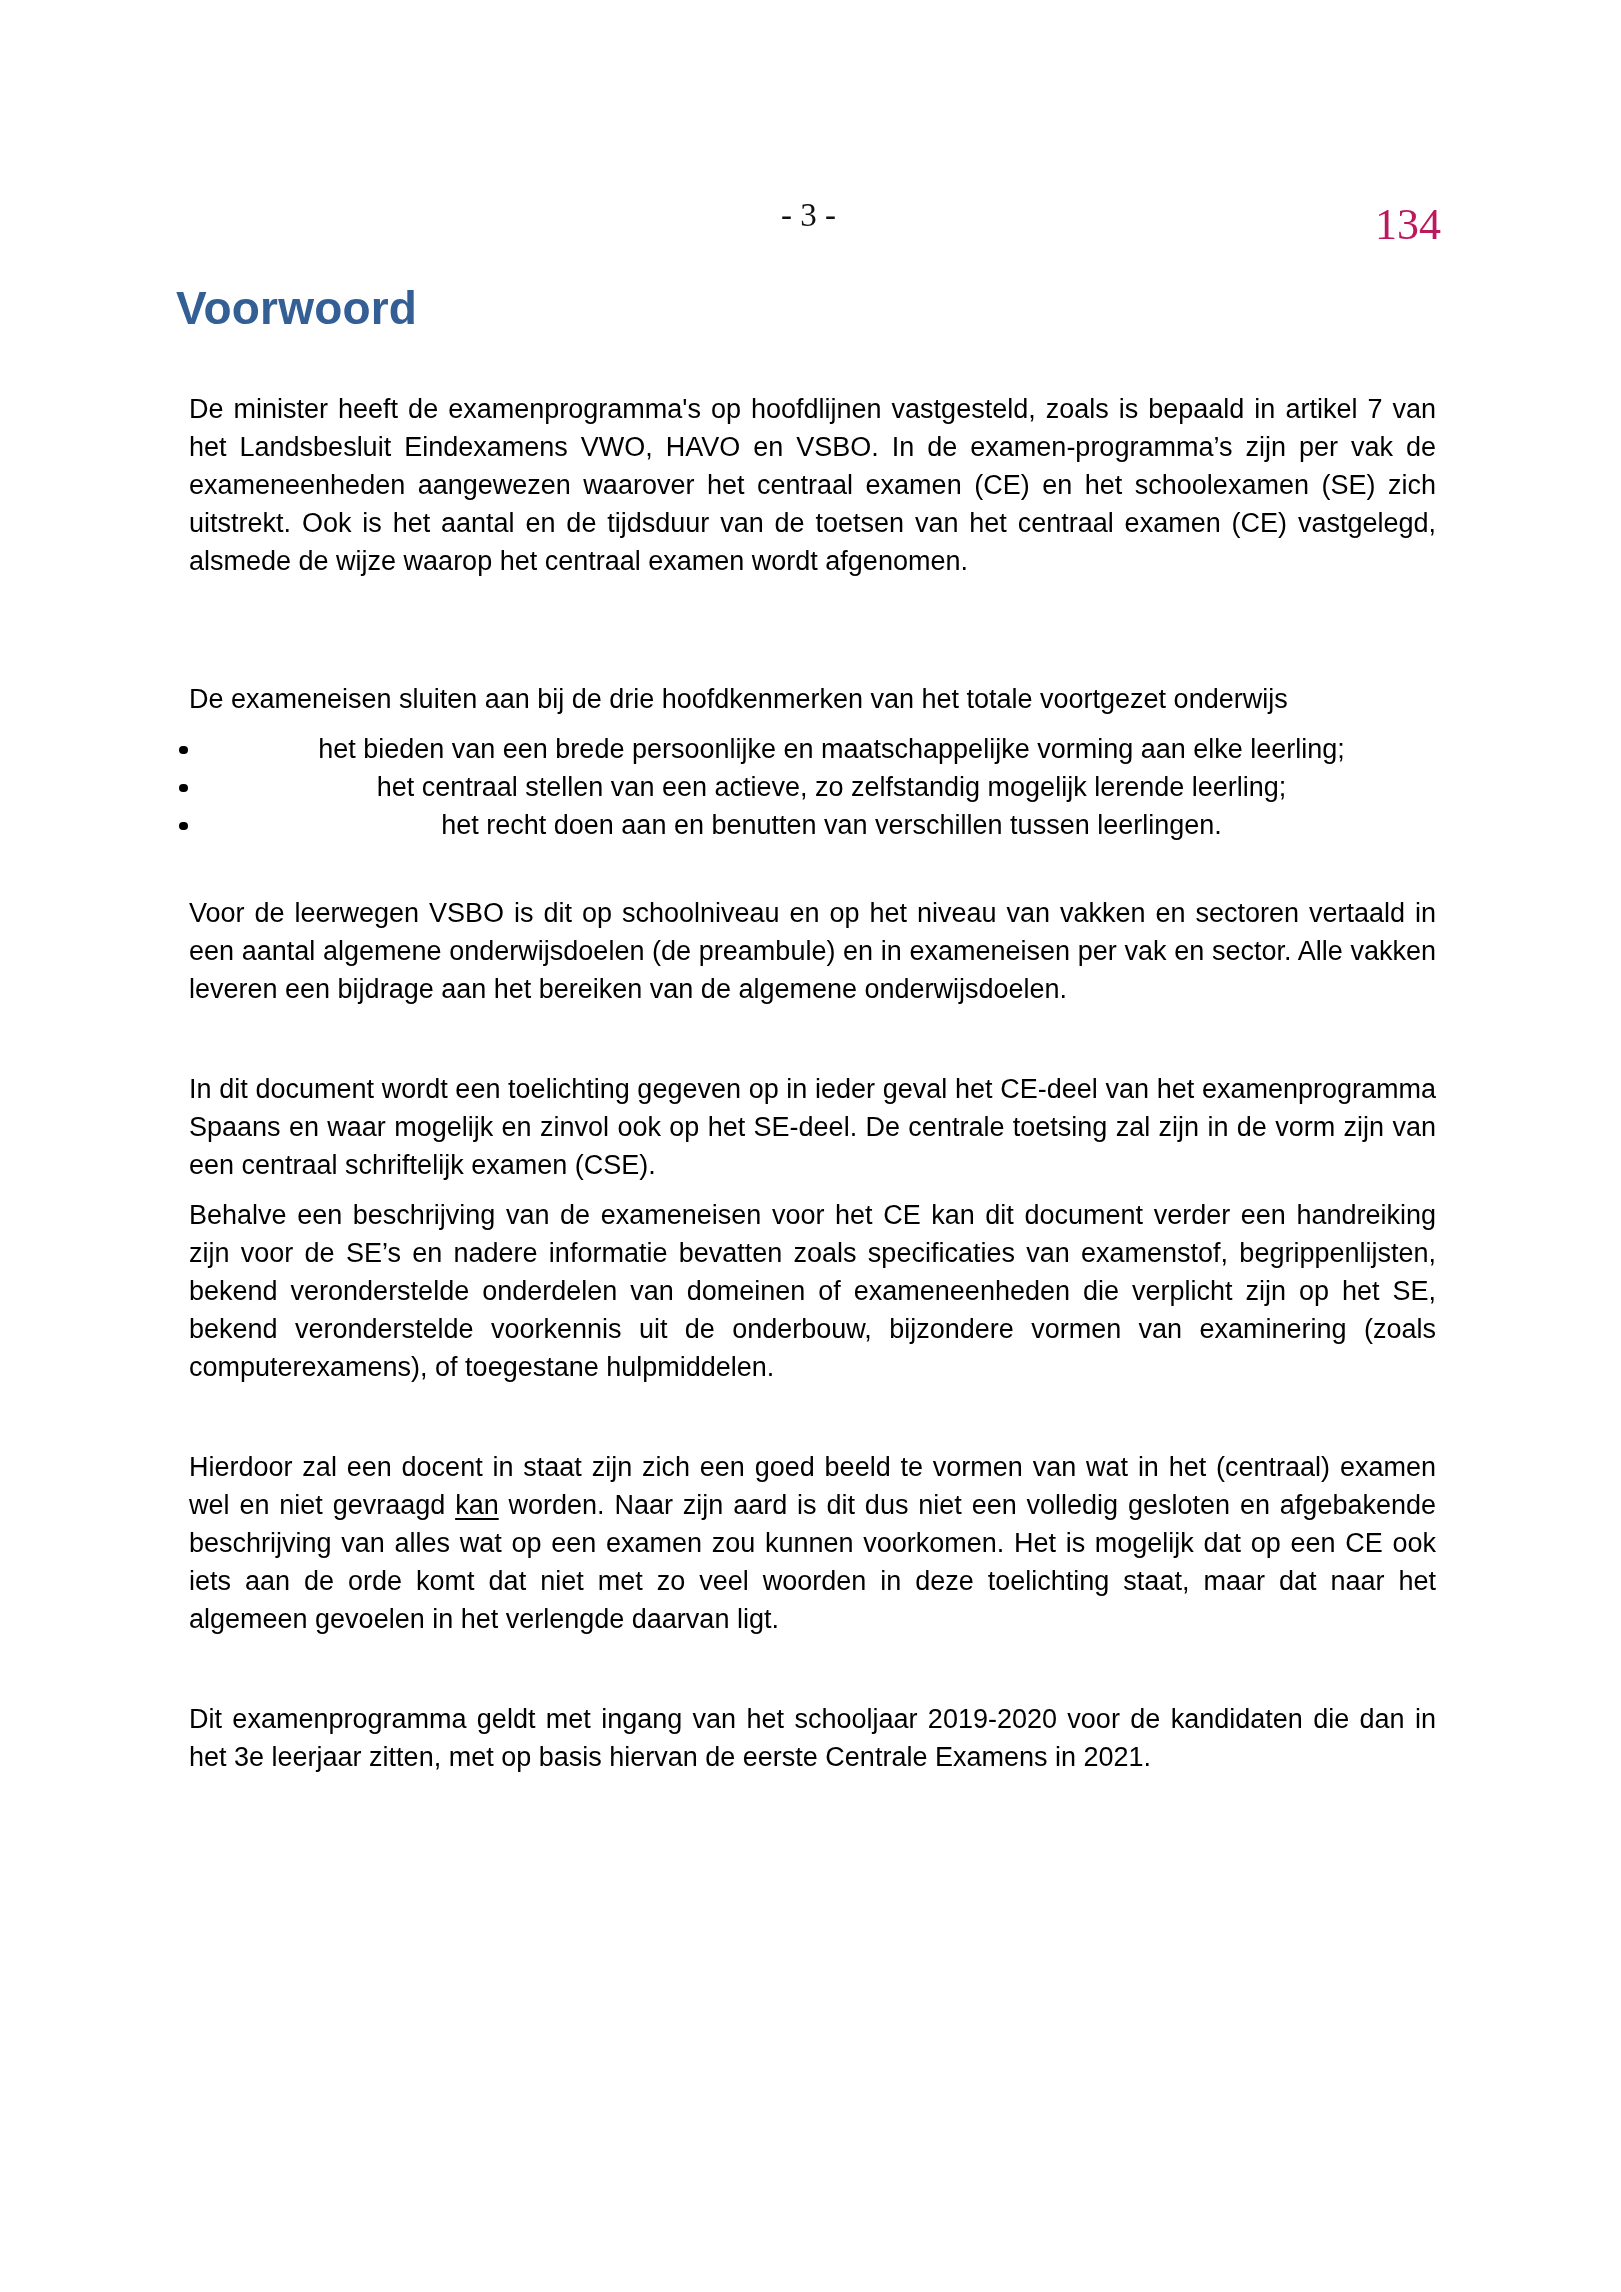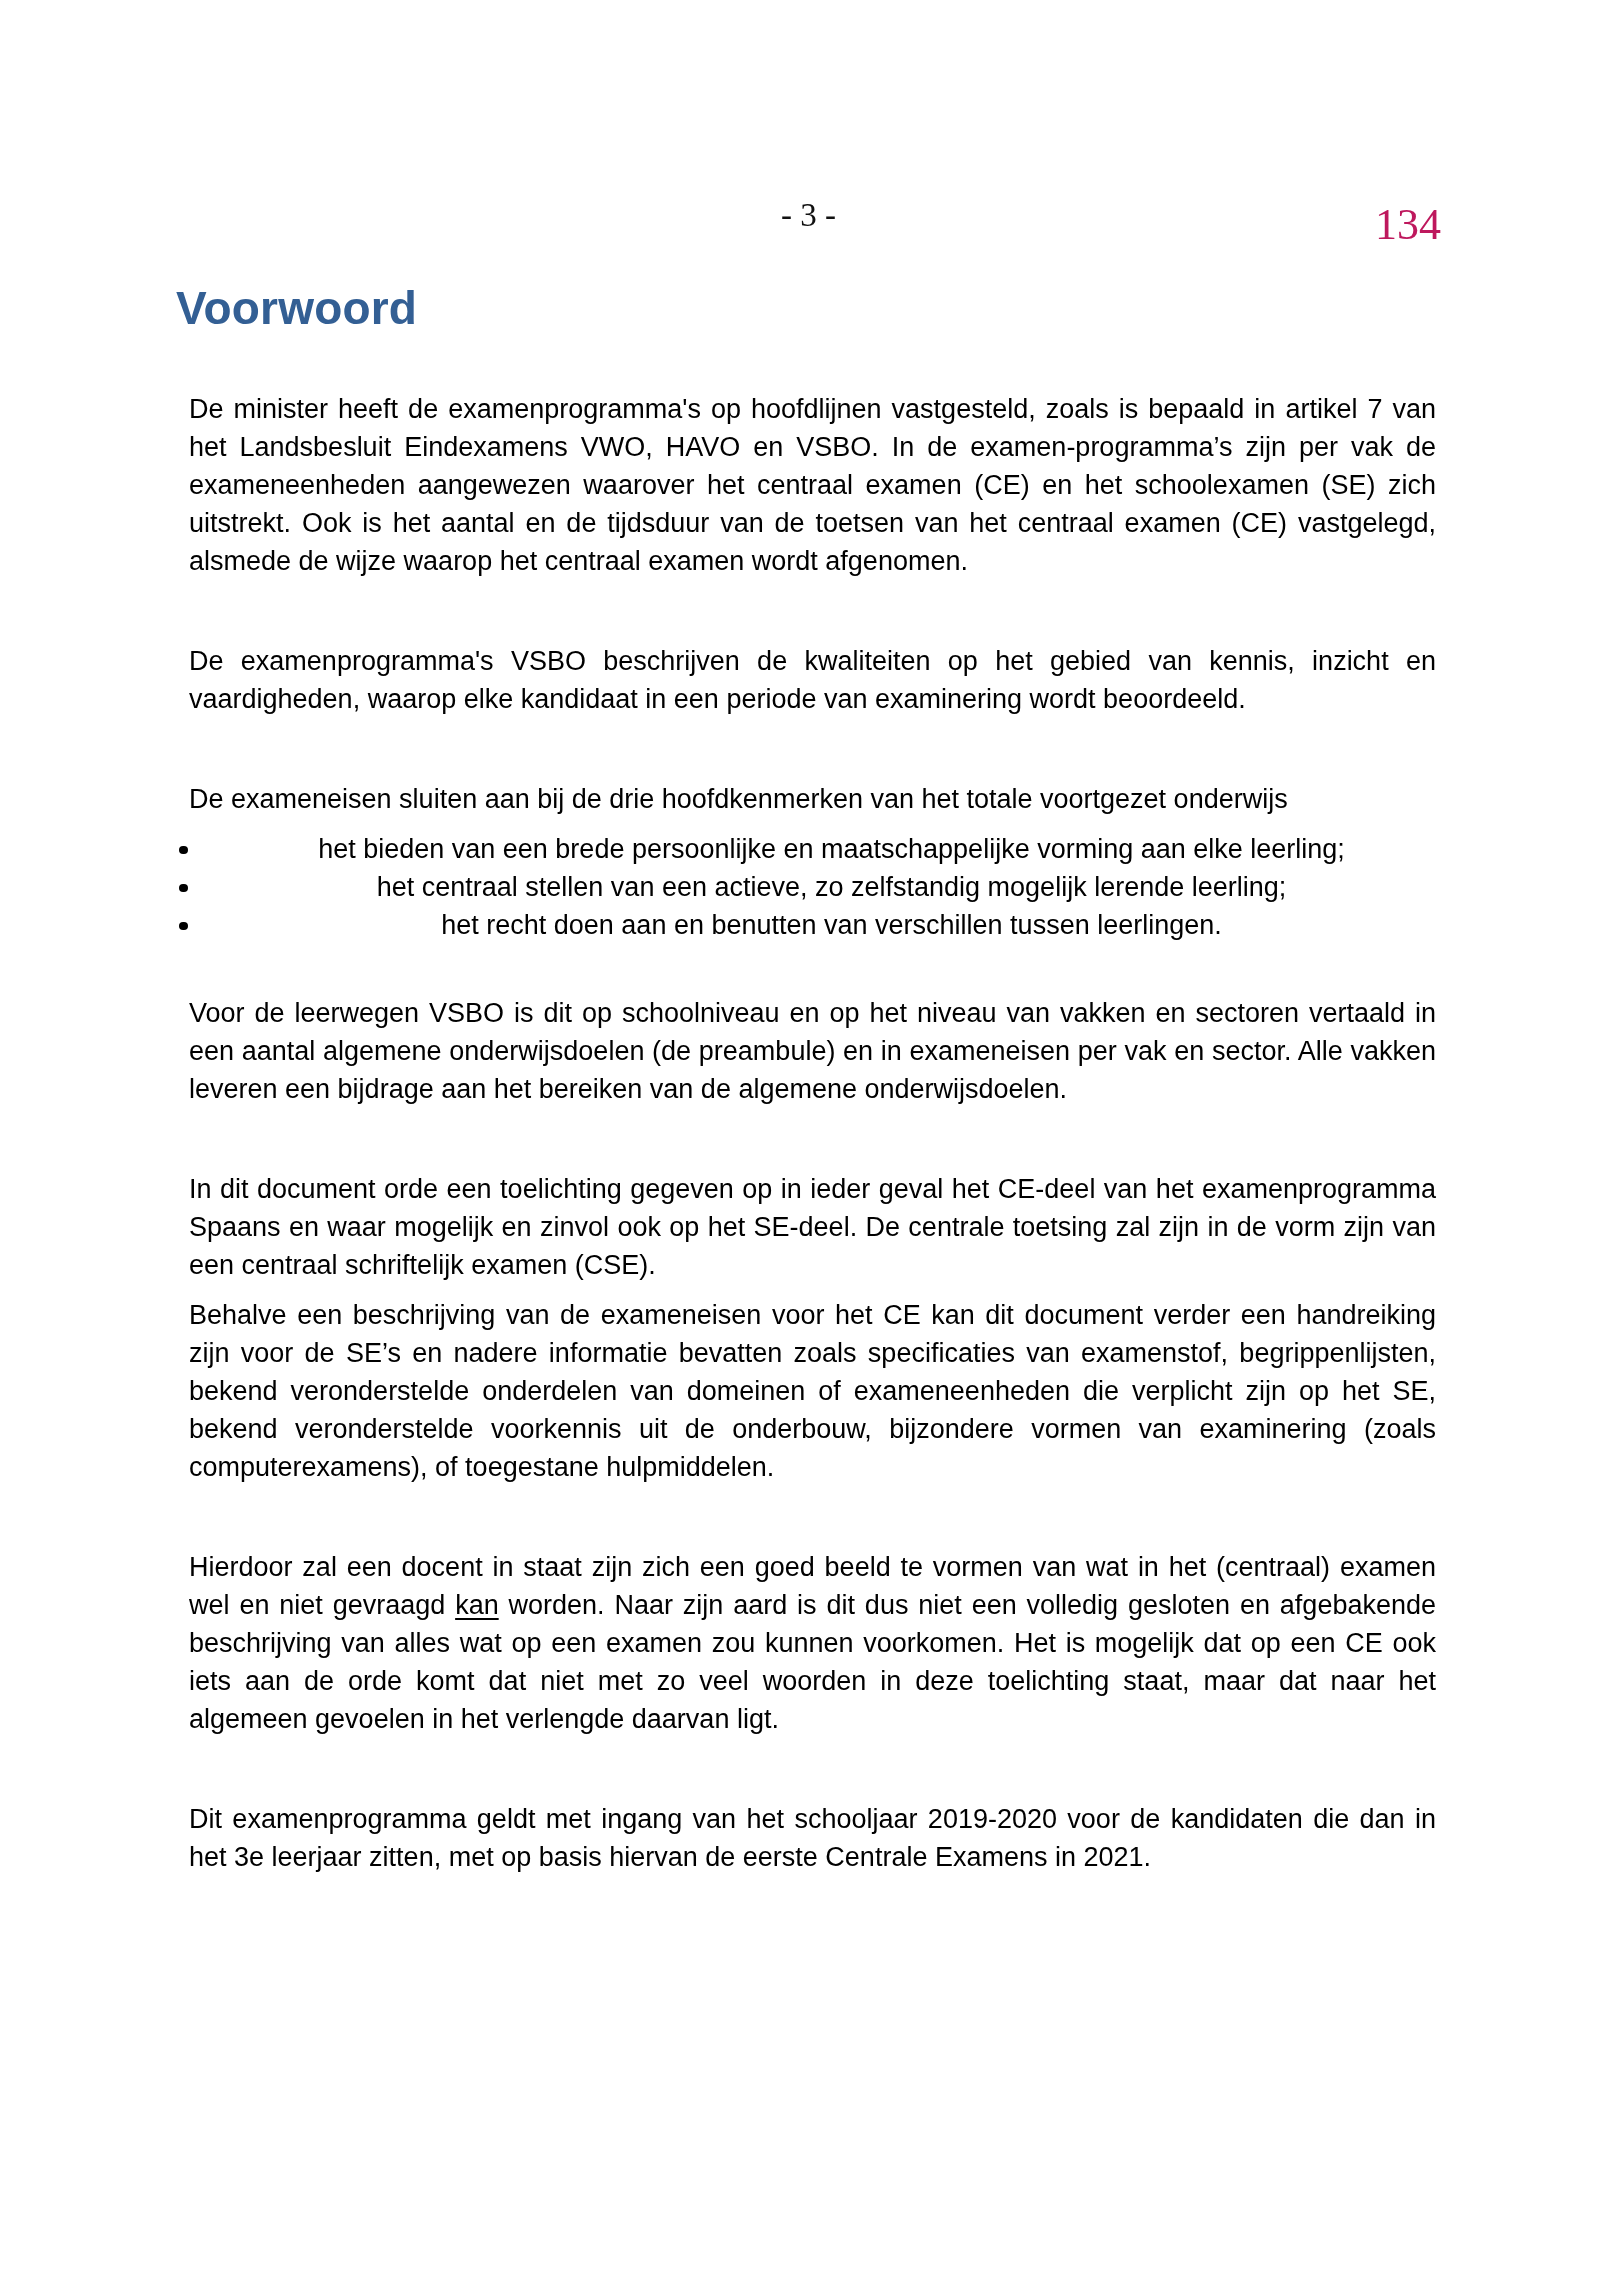--- a/index.html
+++ b/index.html
@@ -86,40 +86,39 @@
 <body>
 
 <div class="page-number">- 3 -</div>
 <div class="doc-number">134</div>
 
 <h1 class="heading">Voorwoord</h1>
 
 <div class="body-text" style="top:378px;">
   <p class="para last-left">De minister heeft de examenprogramma's op hoofdlijnen vastgesteld, zoals is bepaald in artikel 7 van het Landsbesluit Eindexamens VWO, HAVO en VSBO. In de examen-programma’s zijn per vak de exameneenheden aangewezen waarover het centraal examen (CE) en het schoolexamen (SE) zich uitstrekt. Ook is het aantal en de tijdsduur van de toetsen van het centraal examen (CE) vastgelegd, alsmede de wijze waarop het centraal examen wordt afgenomen.</p>
   <div class="gap"></div>
-  <p class="para last-left">De examenprogramma's VSBO beschrijven de kwaliteiten op het gebied van kennis, inzicht en vaardigheden, waarop elke kandidaat in een periode van examinering wordt beoordeeld.</p>
   <div class="gap"></div>
   <p class="para last-left" style="text-align:center;">De exameneisen sluiten aan bij de drie hoofdkenmerken van het totale voortgezet onderwijs</p>
   <ul class="bullet-list">
     <li class="bullet-item">
       <span class="bullet-dot"></span>
       <span>het bieden van een brede persoonlijke en maatschappelijke vorming aan elke leerling;</span>
     </li>
     <li class="bullet-item">
       <span class="bullet-dot"></span>
       <span>het centraal stellen van een actieve, zo zelfstandig mogelijk lerende leerling;</span>
     </li>
     <li class="bullet-item">
       <span class="bullet-dot"></span>
       <span>het recht doen aan en benutten van verschillen tussen leerlingen.</span>
     </li>
   </ul>
   <div class="gap"></div>
   <p class="para last-left">Voor de leerwegen VSBO is dit op schoolniveau en op het niveau van vakken en sectoren vertaald in een aantal algemene onderwijsdoelen (de preambule) en in exameneisen per vak en sector. Alle vakken leveren een bijdrage aan het bereiken van de algemene onderwijsdoelen.</p>
   <div class="gap"></div>
-  <p class="para last-left">In dit document orde een toelichting gegeven op in ieder geval het CE-deel van het examenprogramma Spaans en waar mogelijk en zinvol ook op het SE-deel. De centrale toetsing zal zijn in de vorm zijn van een centraal schriftelijk examen (CSE).</p>
+  <p class="para last-left">In dit document wordt een toelichting gegeven op in ieder geval het CE-deel van het examenprogramma Spaans en waar mogelijk en zinvol ook op het SE-deel. De centrale toetsing zal zijn in de vorm zijn van een centraal schriftelijk examen (CSE).</p>
   <p class="para last-left">Behalve een beschrijving van de exameneisen voor het CE kan dit document verder een handreiking zijn voor de SE’s en nadere informatie bevatten zoals specificaties van examenstof, begrippenlijsten, bekend veronderstelde onderdelen van domeinen of exameneenheden die verplicht zijn op het SE, bekend veronderstelde voorkennis uit de onderbouw, bijzondere vormen van examinering (zoals computerexamens), of toegestane hulpmiddelen.</p>
   <div class="gap"></div>
   <p class="para last-left"><span>Hierdoor zal een docent in staat zijn zich een goed beeld te vormen van wat in het (centraal) examen wel en niet gevraagd </span><span class="underline">kan</span><span> worden. Naar zijn aard is dit dus niet een volledig gesloten en afgebakende beschrijving van alles wat op een examen zou kunnen voorkomen. Het is mogelijk dat op een CE ook iets aan de orde komt dat niet met zo veel woorden in deze toelichting staat, maar dat naar het algemeen gevoelen in het verlengde daarvan ligt.</span></p>
   <div class="gap"></div>
   <p class="para last-left">Dit examenprogramma geldt met ingang van het schooljaar 2019-2020 voor de kandidaten die dan in het 3e leerjaar zitten, met op basis hiervan de eerste Centrale Examens in 2021.</p>
 </div>
 
 
 </body></html>

